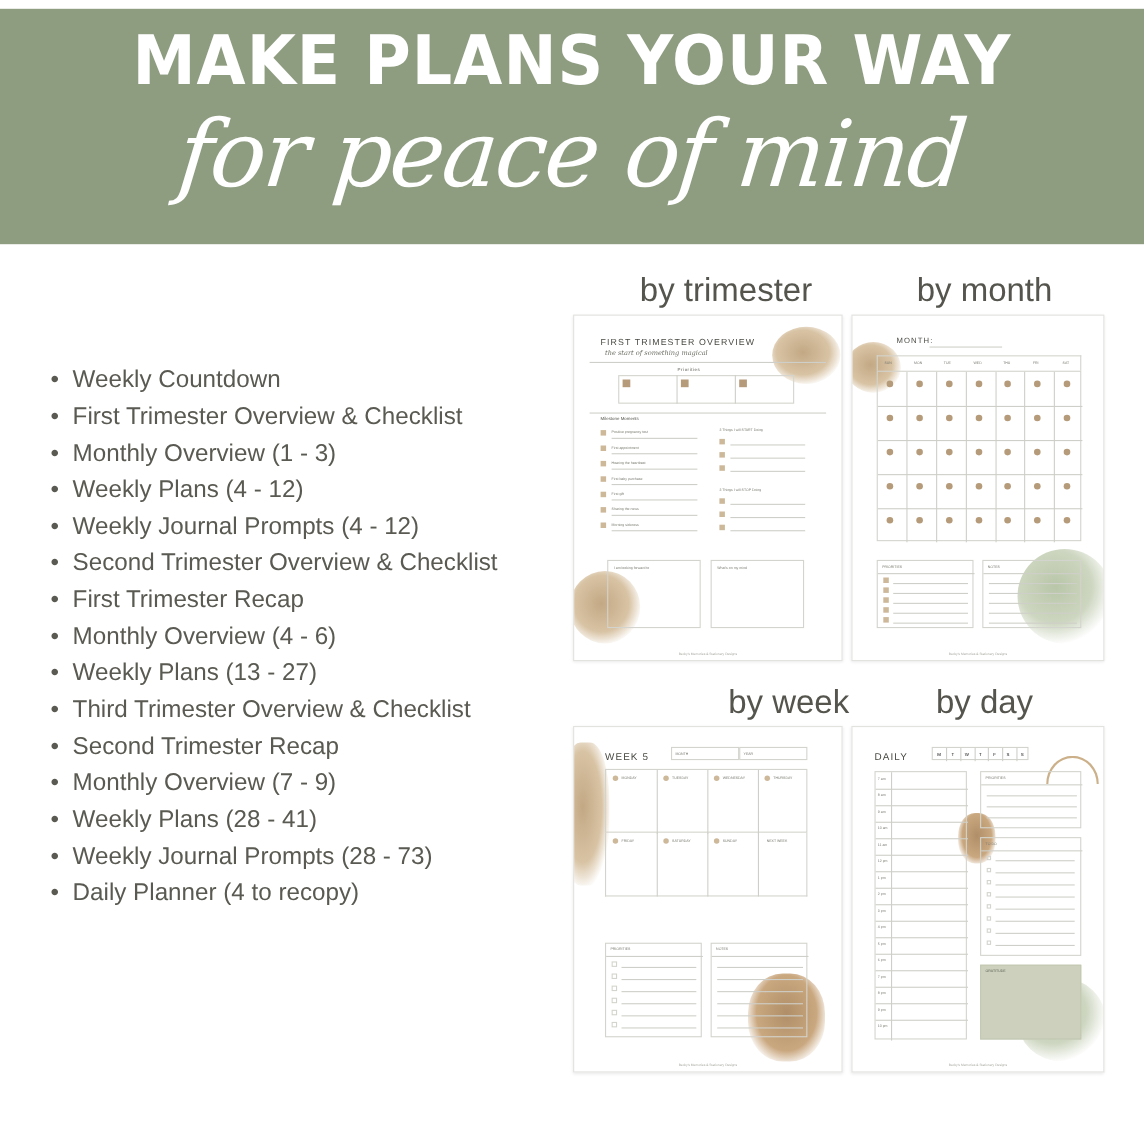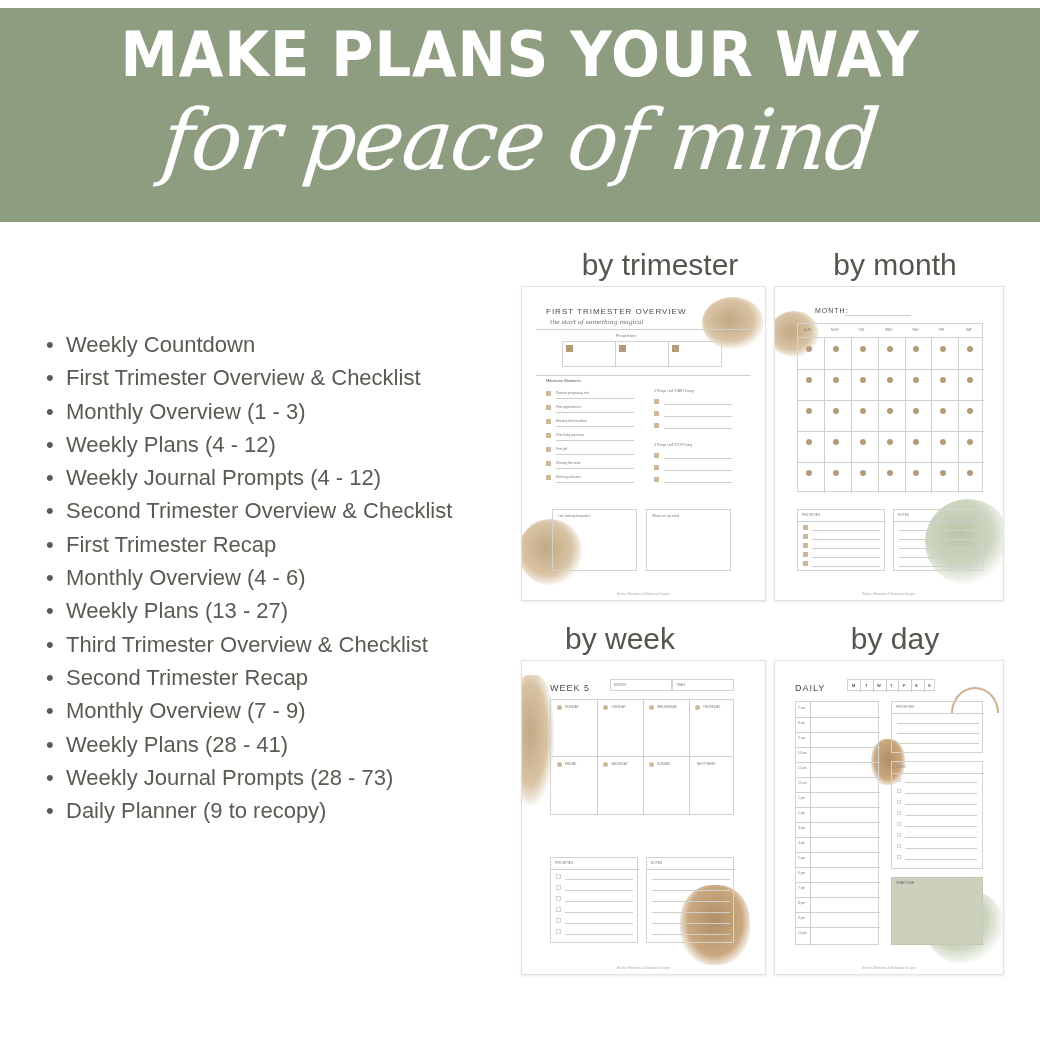--- a/index.html
+++ b/index.html
@@ -84,21 +84,21 @@
   
   .preview-label {
     position: absolute;
     color: #55554e;
     font-size: 30px;
     font-family: "Liberation Sans", sans-serif;
     white-space: nowrap;
   }
   .lbl-trimester { left: 540px; top: 248px; width: 240px; text-align: center; }
   .lbl-month     { left: 775px; top: 248px; width: 240px; text-align: center; }
-  .lbl-week      { left: 500px; top: 622px; width: 240px; text-align: center; }
+  .lbl-week      { left: 532px; top: 622px; width: 240px; text-align: right; }
   .lbl-day       { left: 775px; top: 622px; width: 240px; text-align: center; }
 
   .page {
     position: absolute;
     background: #ffffff;
     border: 1px solid #e2e2de;
     box-shadow: 0 1px 3px rgba(0,0,0,0.09);
     overflow: hidden;
   }
   .pg-trimester { left: 521px; top: 286px; width: 243px; height: 313px; }
@@ -181,21 +181,21 @@
   <li>Weekly Journal Prompts (4 - 12)</li>
   <li>Second Trimester Overview &amp; Checklist</li>
   <li>First Trimester Recap</li>
   <li>Monthly Overview (4 - 6)</li>
   <li>Weekly Plans (13 - 27)</li>
   <li>Third Trimester Overview &amp; Checklist</li>
   <li>Second Trimester Recap</li>
   <li>Monthly Overview (7 - 9)</li>
   <li>Weekly Plans (28 - 41)</li>
   <li>Weekly Journal Prompts (28 - 73)</li>
-  <li>Daily Planner (9 to recopy)</li>
+  <li>Daily Planner (4 to recopy)</li>
 </ul>
 
 <div class="preview-label lbl-trimester">by trimester</div>
 <div class="preview-label lbl-month">by month</div>
 <div class="preview-label lbl-week">by week</div>
 <div class="preview-label lbl-day">by day</div>
 
 <div class="page pg-trimester">
   <div class="kraft" style="left:180px;top:10px;width:62px;height:52px;"></div>
   <div class="kraft" style="left:-4px;top:232px;width:64px;height:66px;"></div>

